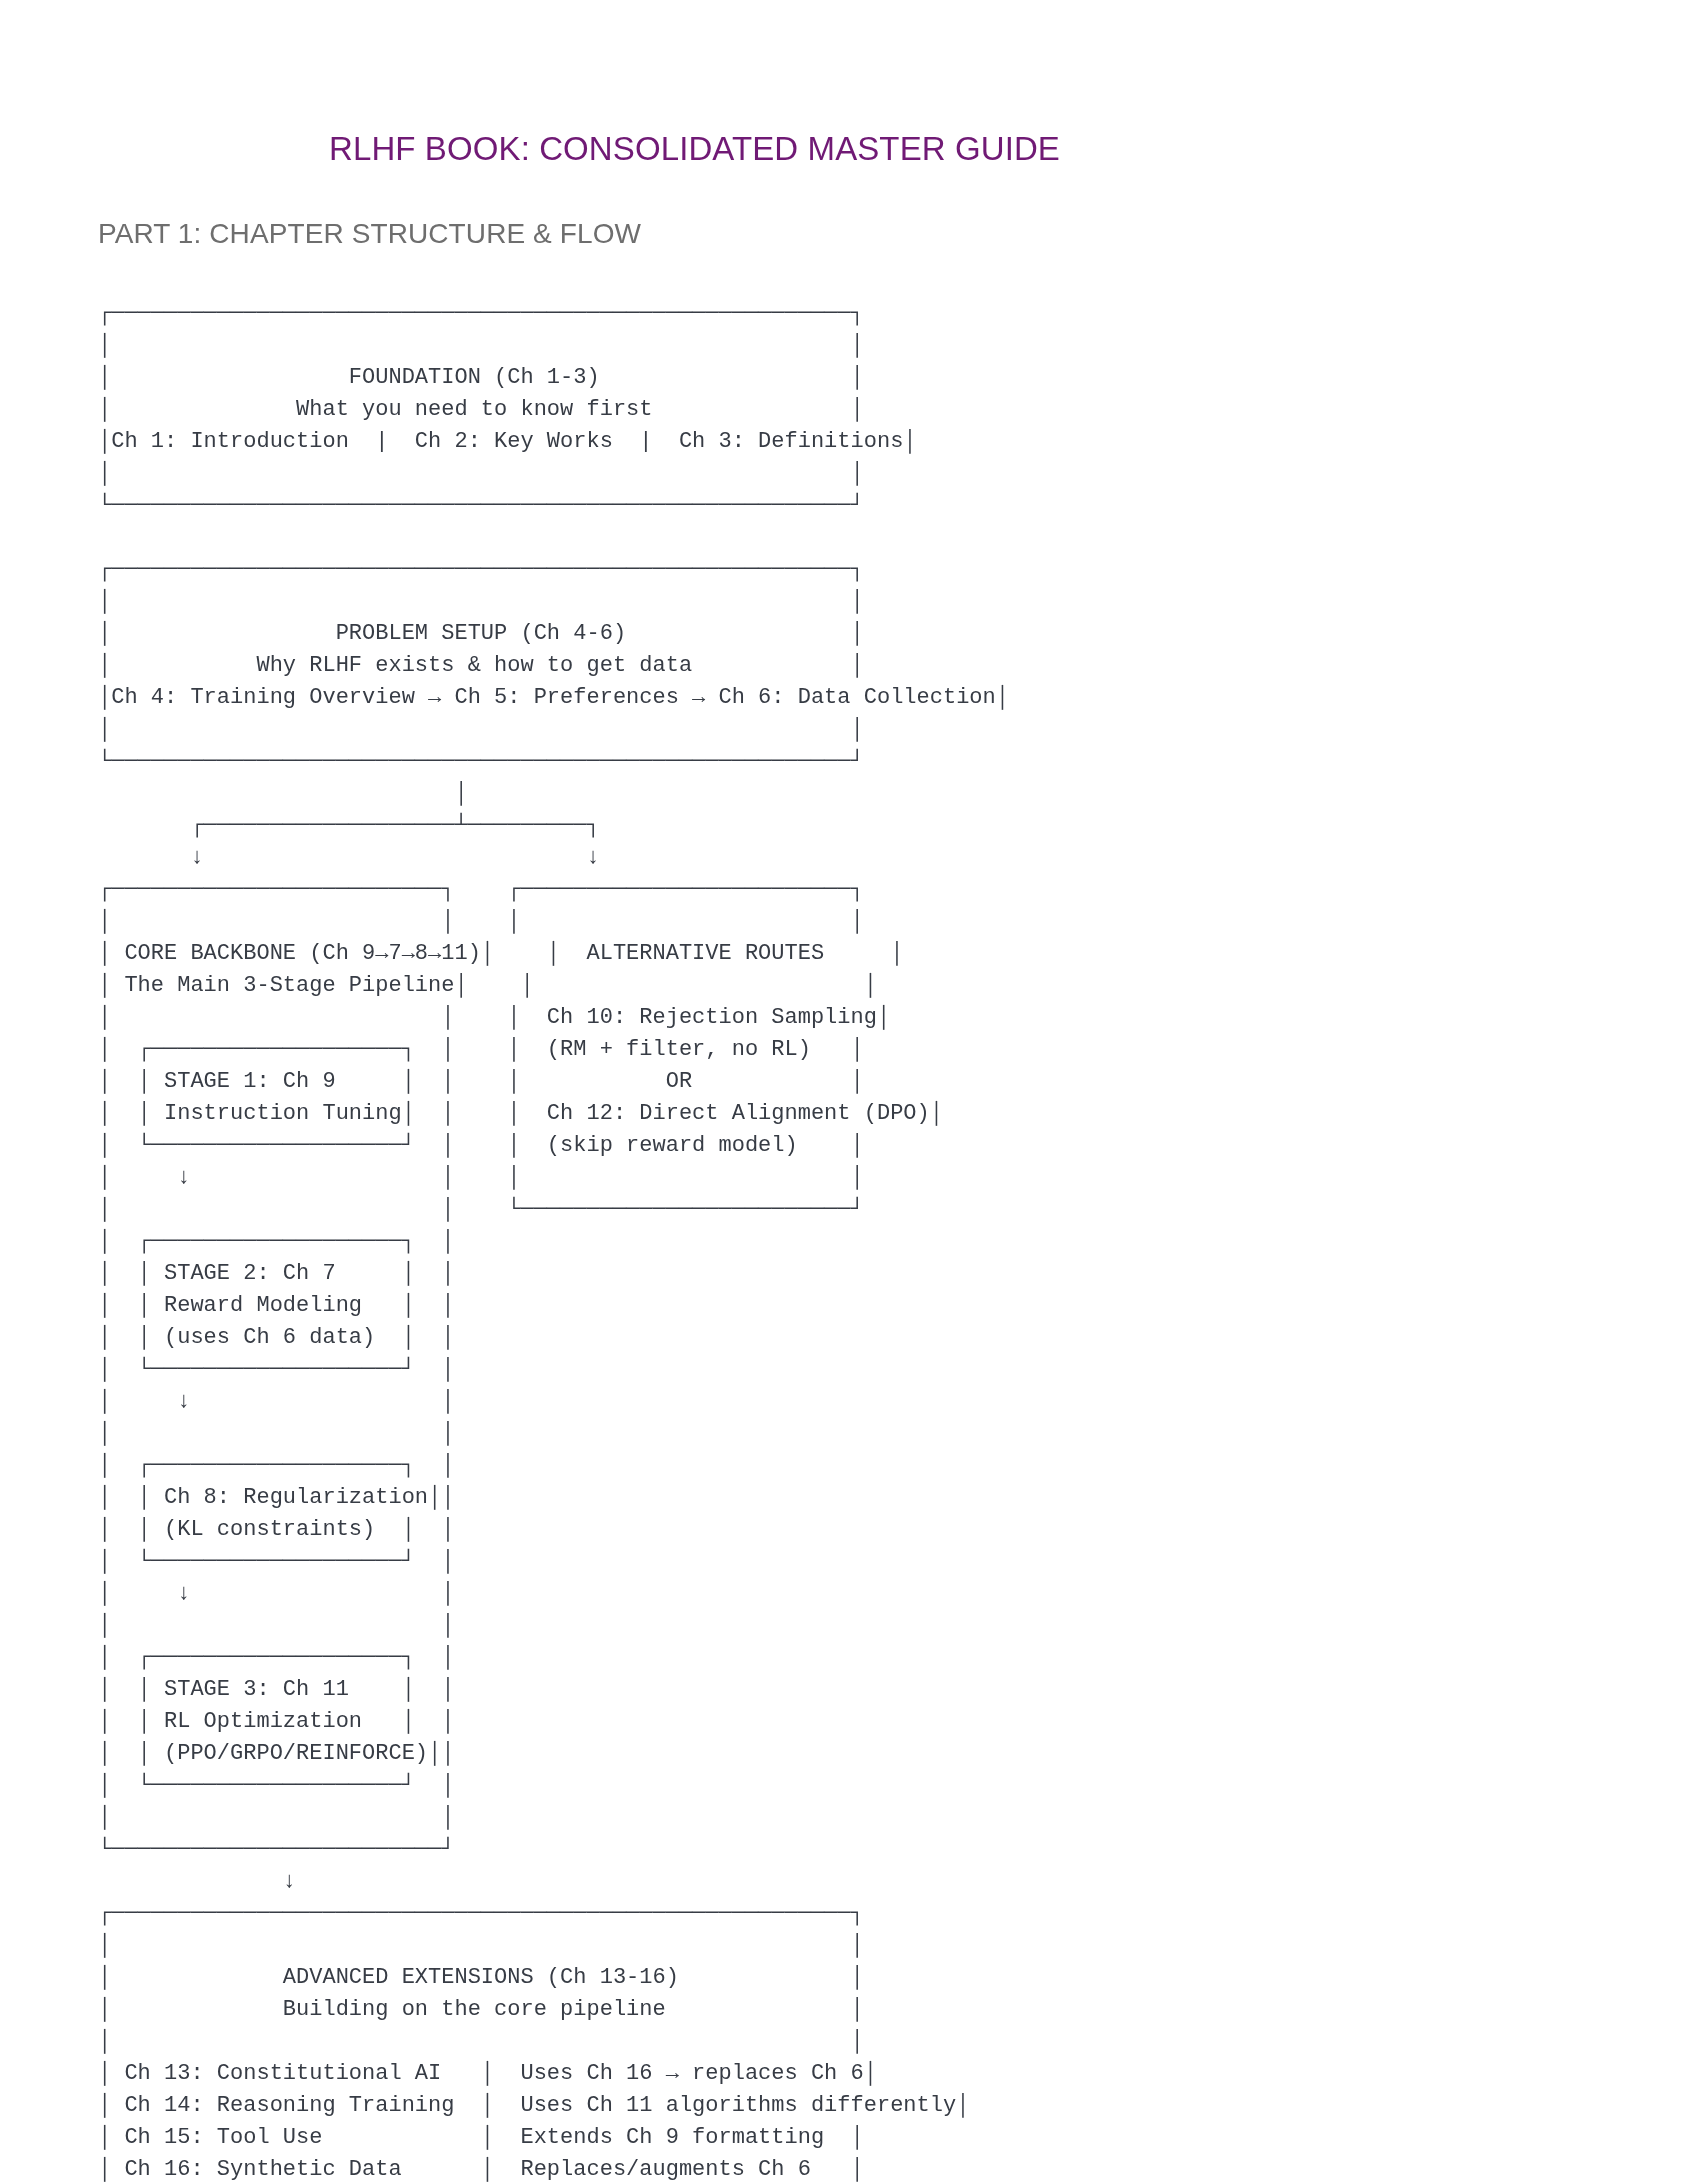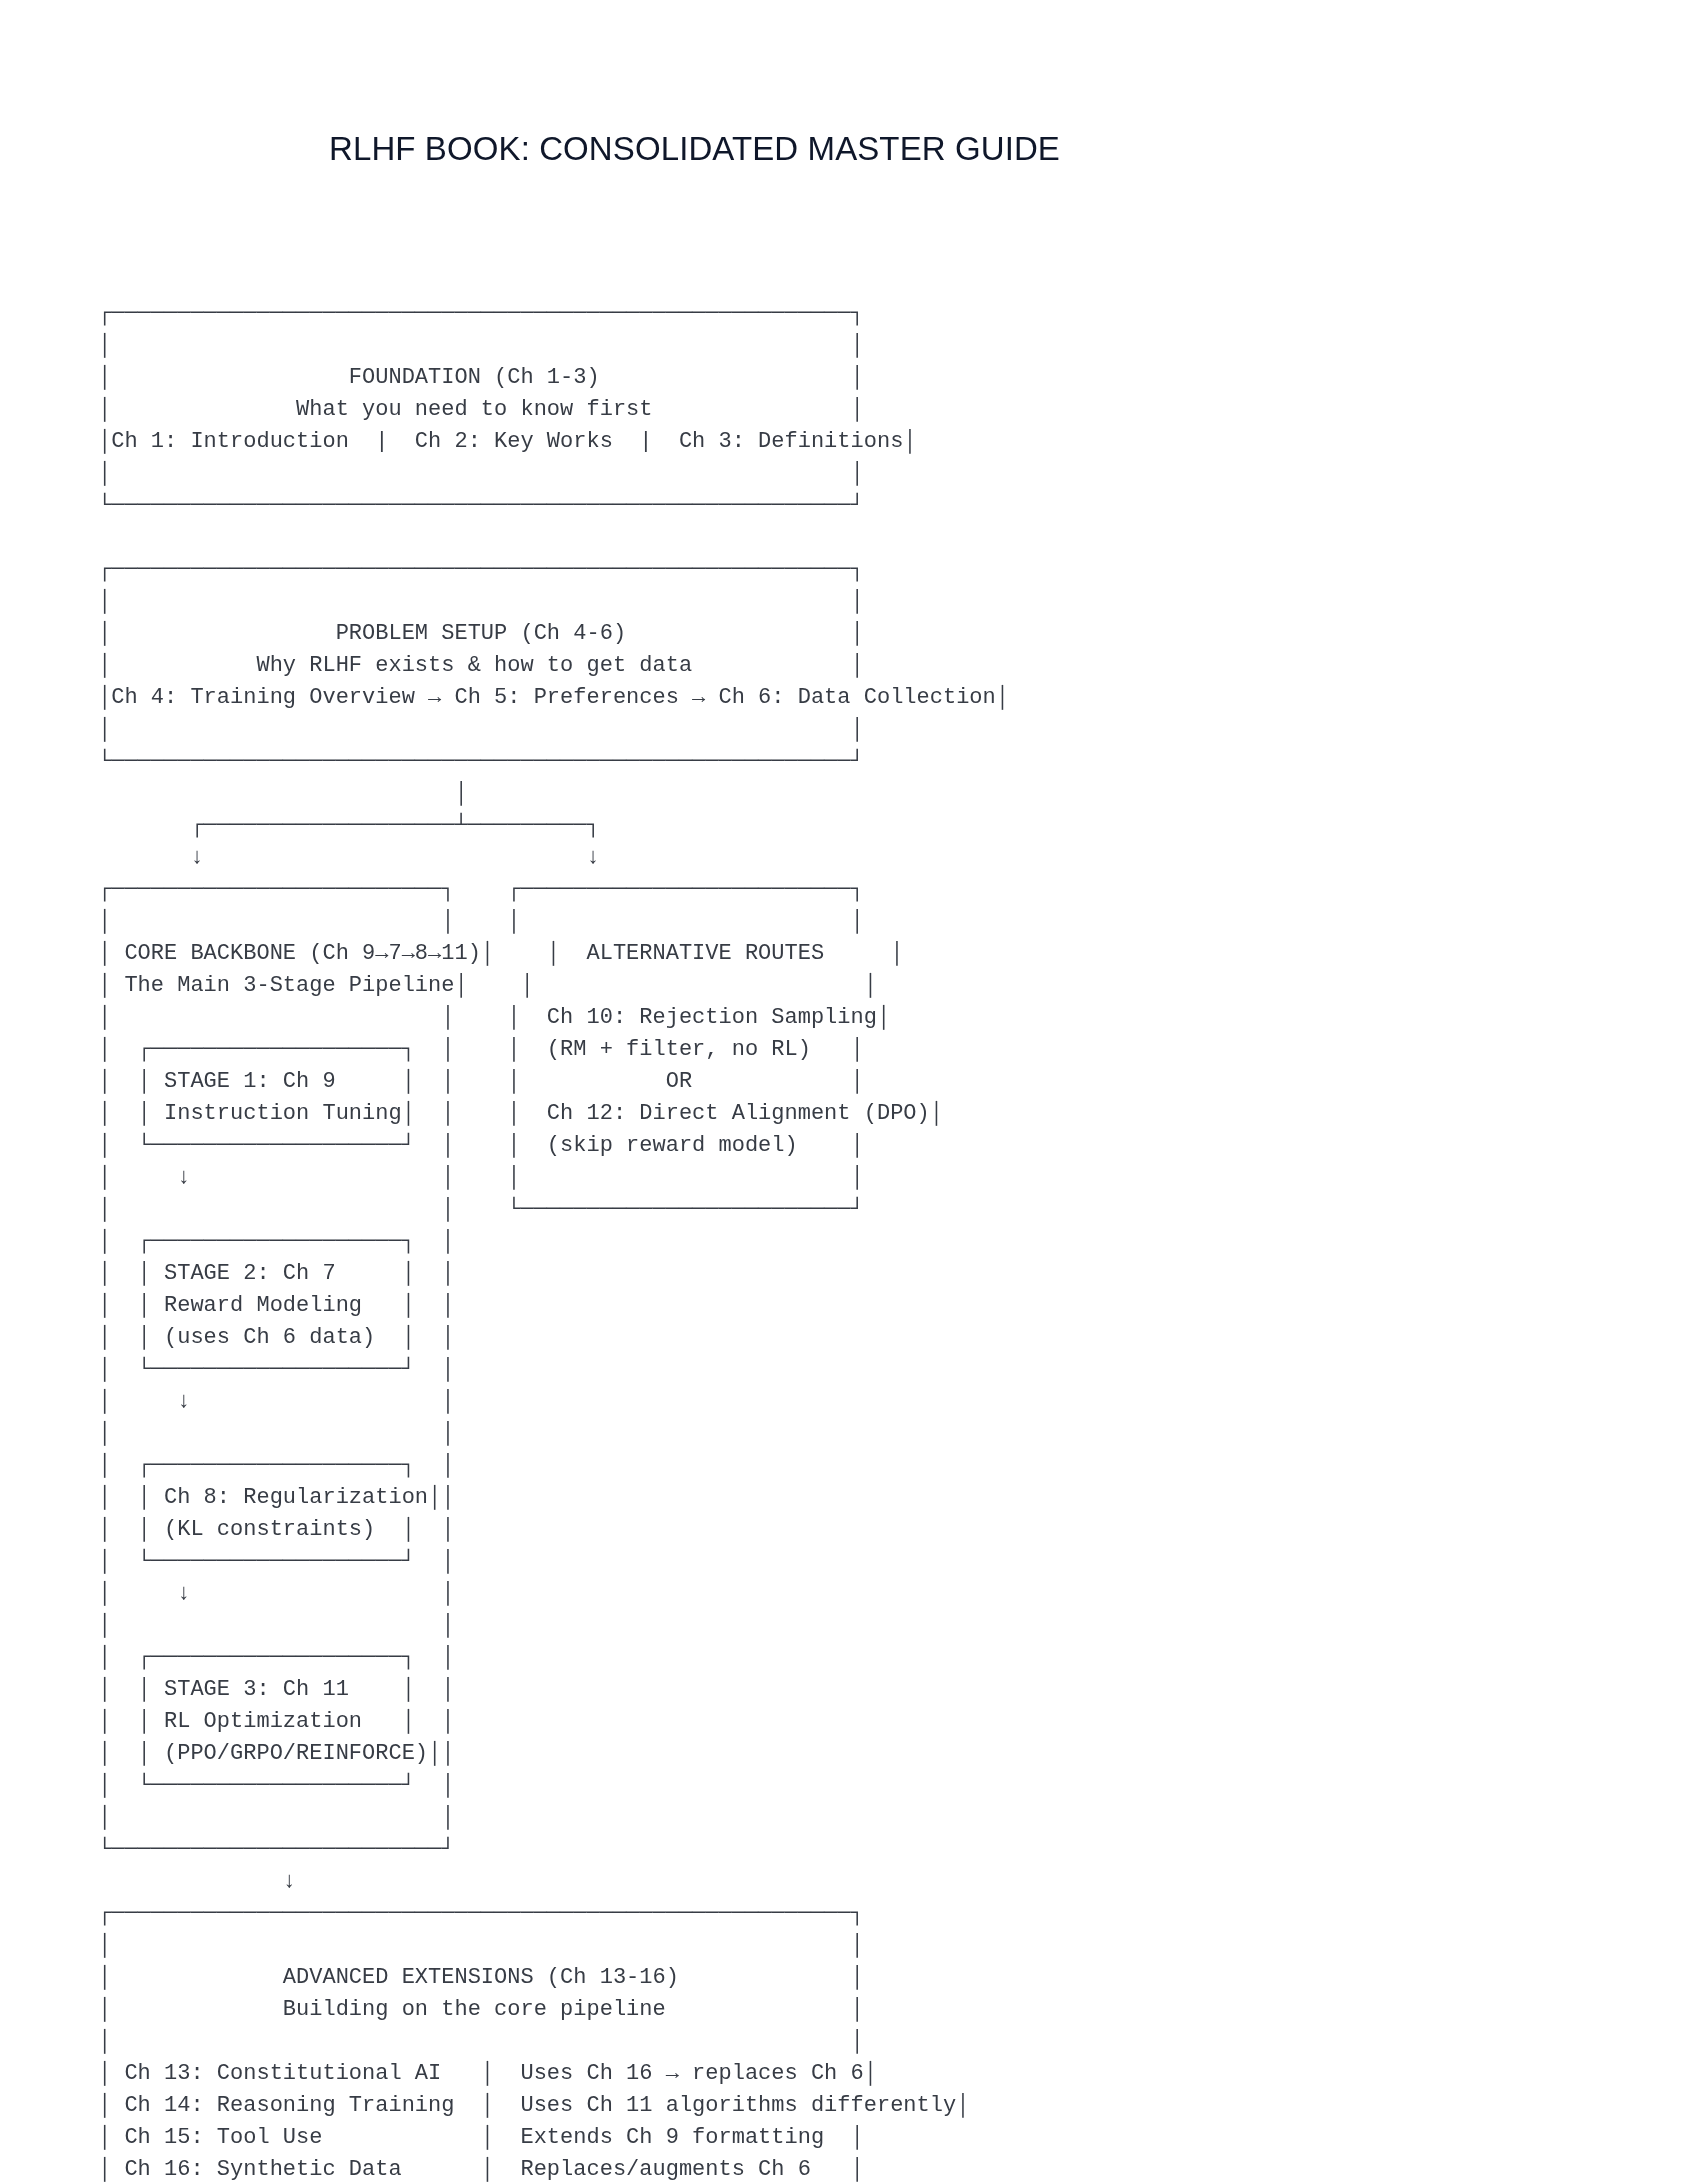--- a/index.html
+++ b/index.html
@@ -22,21 +22,21 @@
   
   #doc-title {
     position: absolute;
     left: 0;
     top: 130px;
     width: 1389px;
     text-align: center;
     font-family: "Liberation Sans", sans-serif;
     font-size: 33px;
     font-weight: 400;
-    color: #0f172a;
+    color: #701a75;
     letter-spacing: 0.1px;
     white-space: pre;
   }
   #part-heading {
     position: absolute;
     left: 98px;
     top: 218px;
     font-family: "Liberation Sans", sans-serif;
     font-size: 28px;
     font-weight: 400;
@@ -59,20 +59,21 @@
     tab-size: 4;
   }
 </style>
 </head>
 <body>
 
 <div class="page">
 
   <div id="doc-title">RLHF BOOK: CONSOLIDATED MASTER GUIDE</div>
 
+  <div id="part-heading">PART 1: CHAPTER STRUCTURE &amp; FLOW</div>
 
   <pre id="ascii-art">┌────────────────────────────────────────────────────────┐
 │                                                        │
 │                  FOUNDATION (Ch 1-3)                   │
 │              What you need to know first               │
 │Ch 1: Introduction  |  Ch 2: Key Works  |  Ch 3: Definitions│
 │                                                        │
 └────────────────────────────────────────────────────────┘
 
 ┌────────────────────────────────────────────────────────┐

